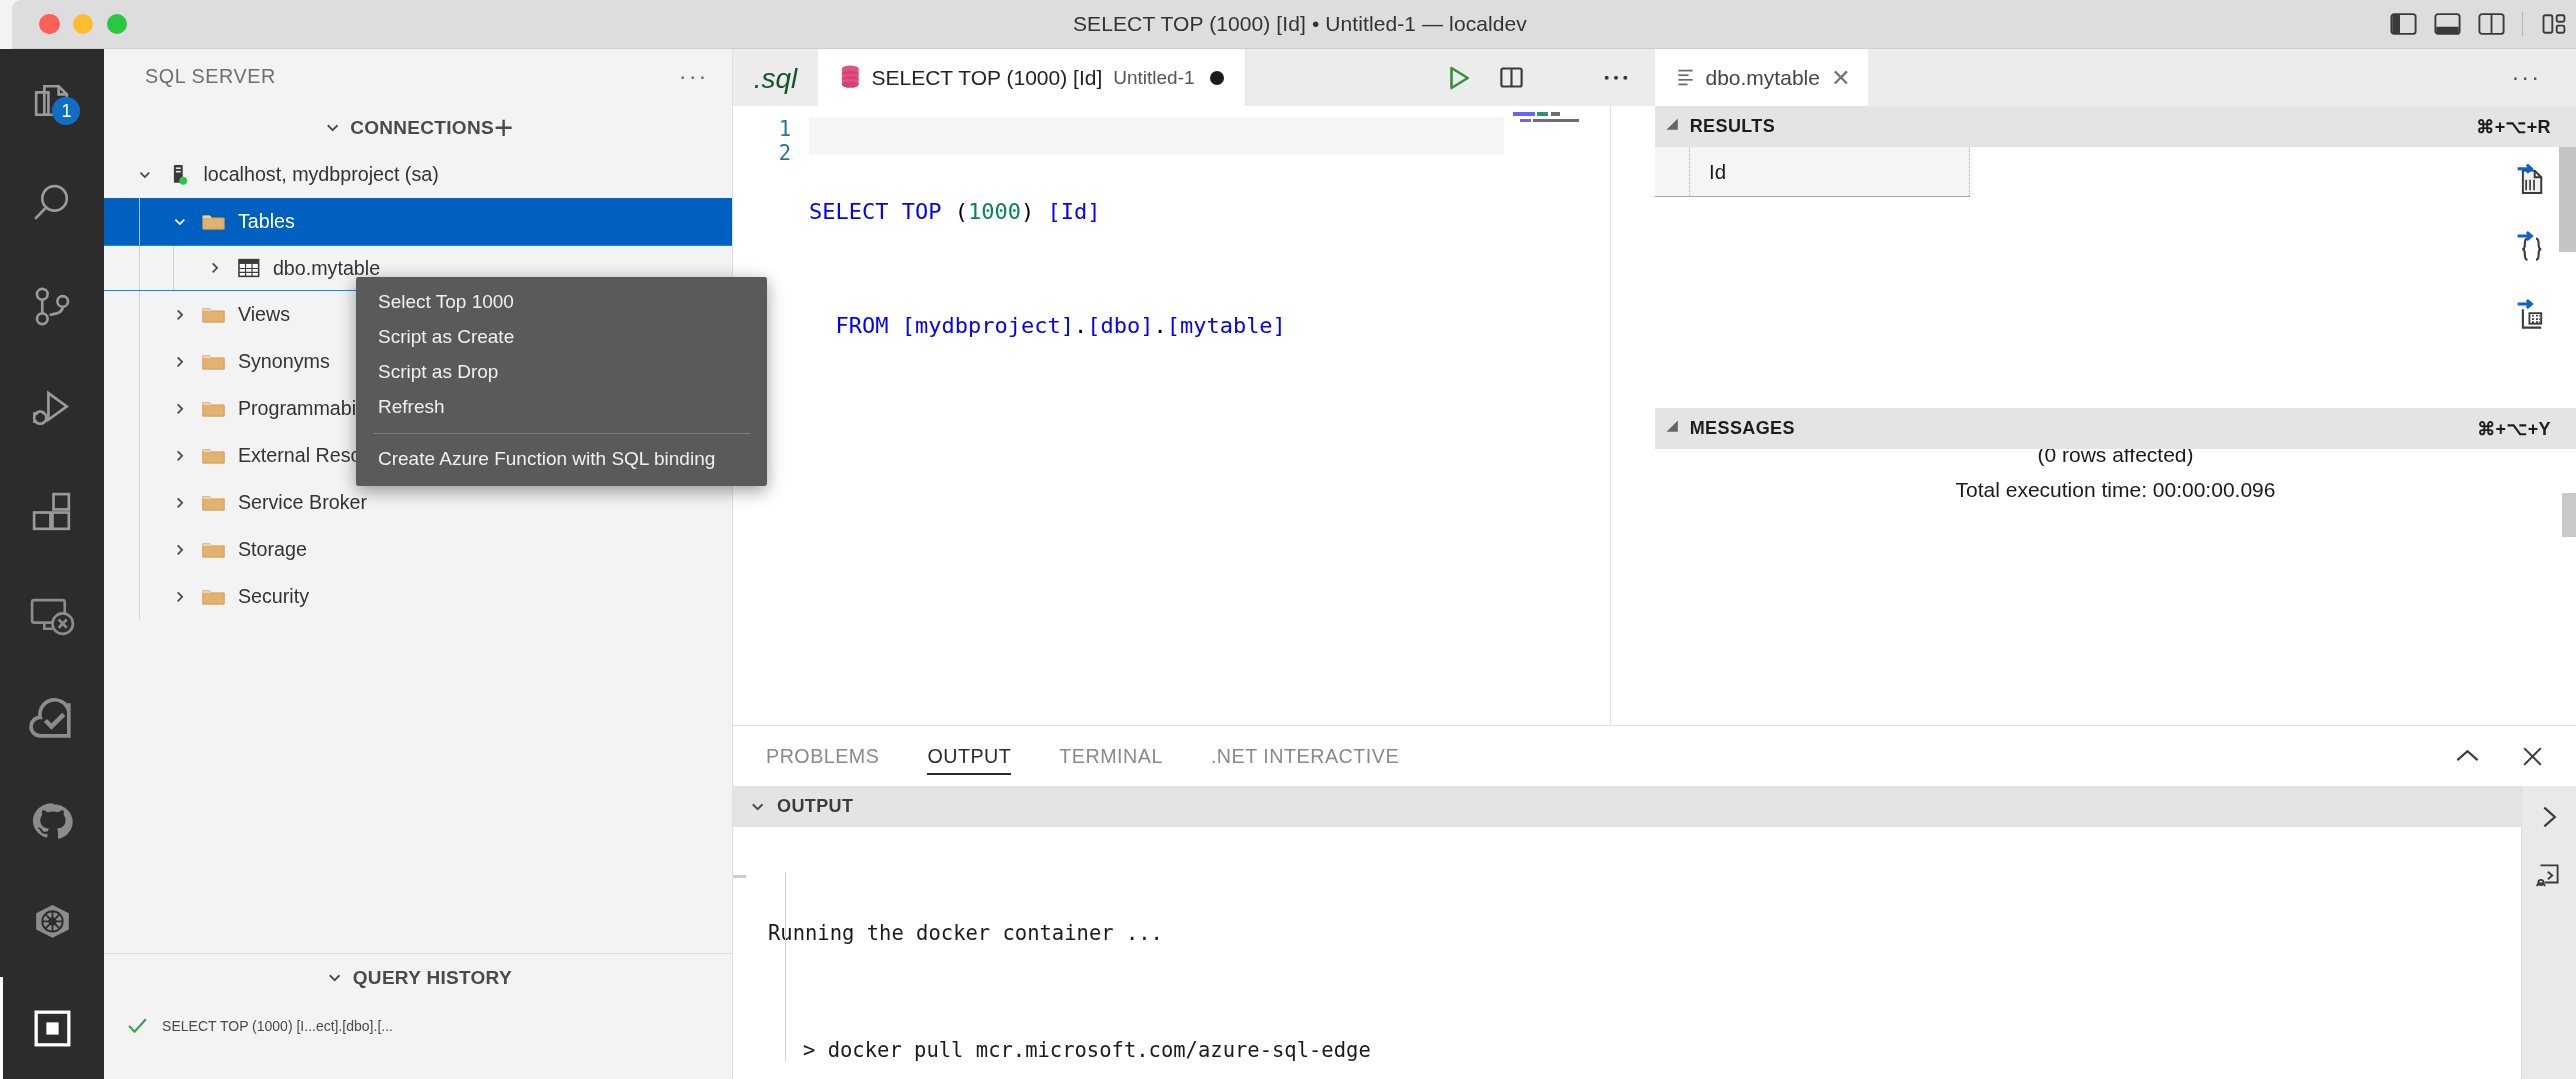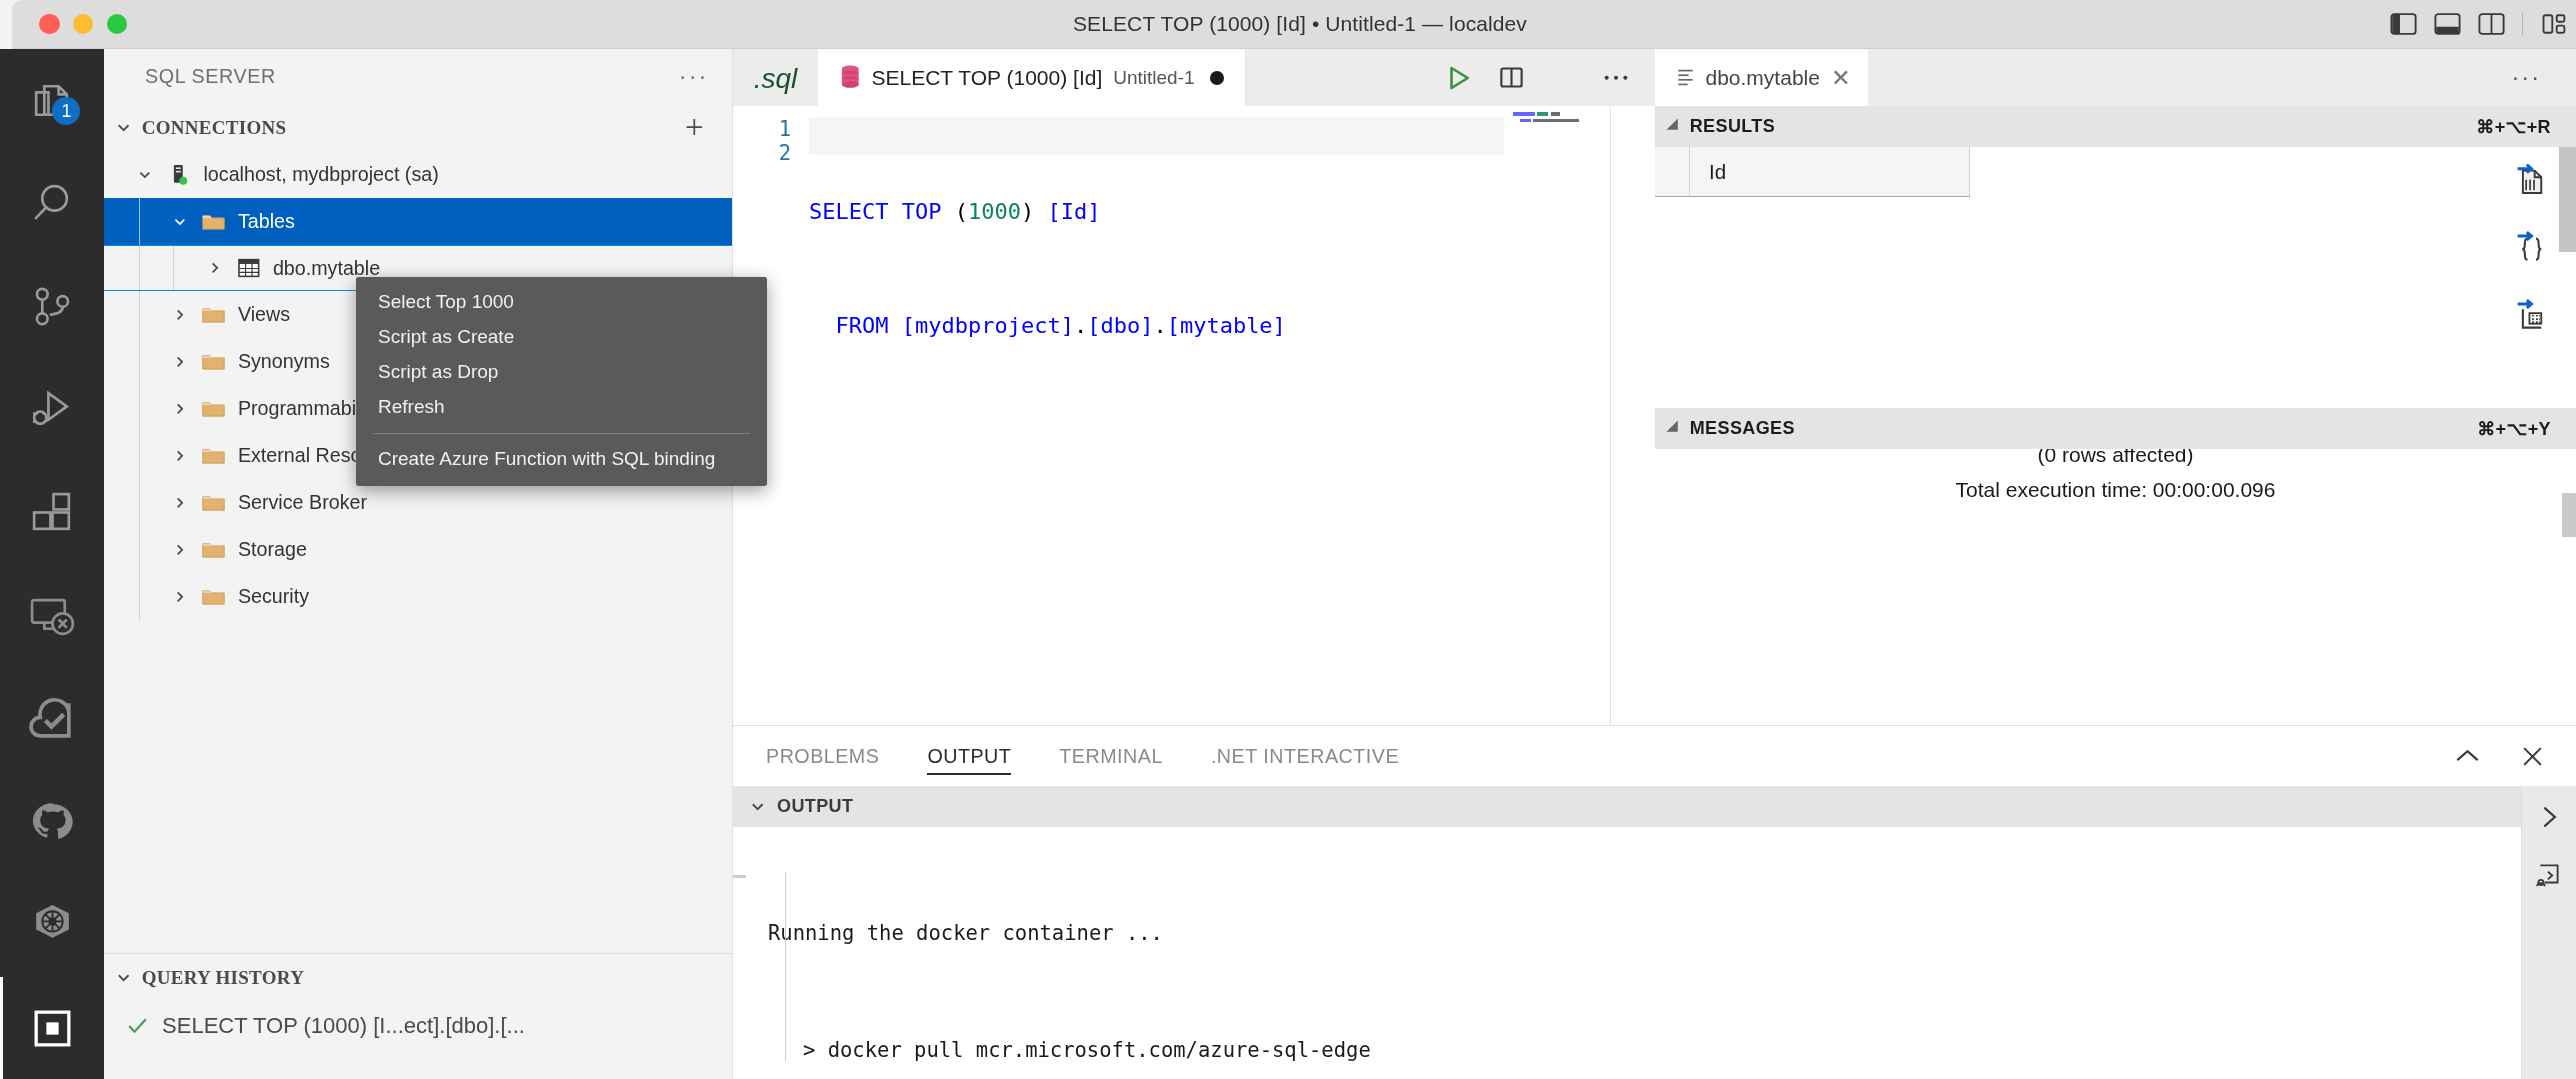--- a/index.html
+++ b/index.html
@@ -65,22 +65,22 @@
   }
   .sb-header {
     height: 55px; display: flex; align-items: center;
     padding: 0 23.6px 0 41px; justify-content: space-between;
   }
   .sb-title { font-size: 19.7px; color: #6f6f6f; letter-spacing: 0.6px; }
   .ellipsis-btn { font-size: 23.6px; color: #6f6f6f; letter-spacing: 2px; line-height: 1; }
 
   .section-head {
     height: 47px; display: flex; align-items: center;
-    padding-left: 11px; font-size: 19px; font-weight: bold; color: #4a4a4a;
-    letter-spacing: 0.3px; justify-content: space-between; padding-right: 28px; font-family: Liberation Serif, serif;
+    padding-left: 29px; font-size: 19px; font-weight: bold; color: #4a4a4a;
+    letter-spacing: 0.3px; justify-content: center; padding-right: 28px;
   }
   .sh-left { display: flex; align-items: center; gap: 9.4px; }
   .chev { width: 17.3px; height: 17.3px; flex: none; }
   .plus-ico { font-size: 33px; color: #4a4a4a; font-weight: 200; line-height: 0.7; }
 
   .tree { font-size: 19.7px; color: #333; }
   .tree-row {
     height: 47px; display: flex; align-items: center;
     position: relative; white-space: nowrap;
   }
@@ -94,21 +94,21 @@
   }
   .indent-guide {
     position: absolute; top: 0; bottom: 0; width: 0.8px; background: #d3d3d3;
   }
 
   .qh-panel {
     position: absolute; bottom: 0; left: 0; width: 629px; height: 127px;
     border-top: 0.8px solid #dcdcdc; background: #f3f3f3;
   }
   .qh-item { height: 49px; display: flex; align-items: center; padding-left: 20.5px; gap: 12.6px;
-    font-size: 22px; color: #4a4a4a; white-space: nowrap; overflow: hidden; }
+    font-size: 14px; color: #4a4a4a; white-space: nowrap; overflow: hidden; }
 
   
   .ctx-menu {
     position: absolute; left: 356px; top: 277px; width: 411px;
     background: #5a5a5a; color: #f0f0f0;
     box-shadow: 0 4.7px 17.3px rgba(0,0,0,.38);
     padding: 7.9px 0 9.4px 0; z-index: 90; border-radius: 2.4px;
   }
   .ctx-item { height: 35px; display: flex; align-items: center; padding-left: 22px; font-size: 19px; }
   .ctx-sep { height: 0.8px; background: #7d7d7d; margin: 7.9px 17.3px; }

